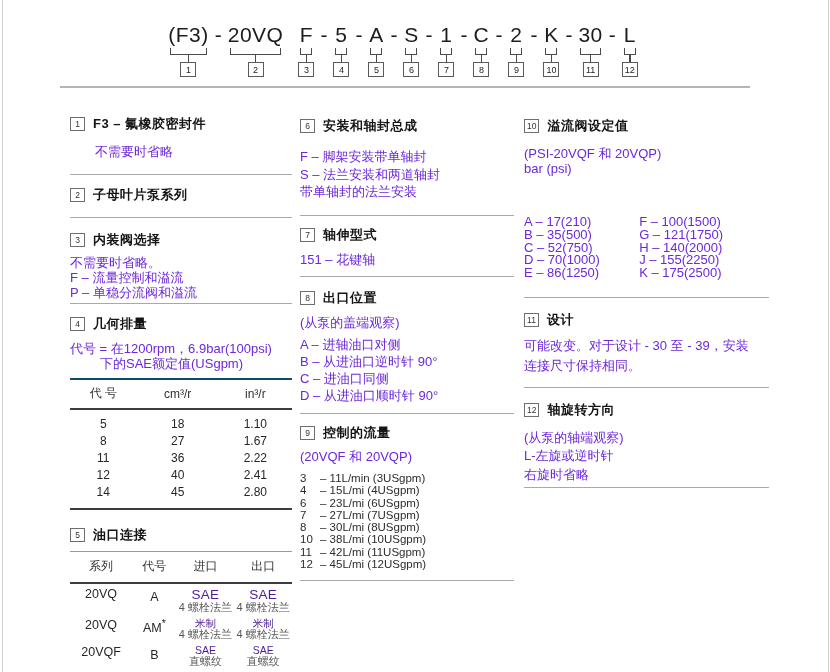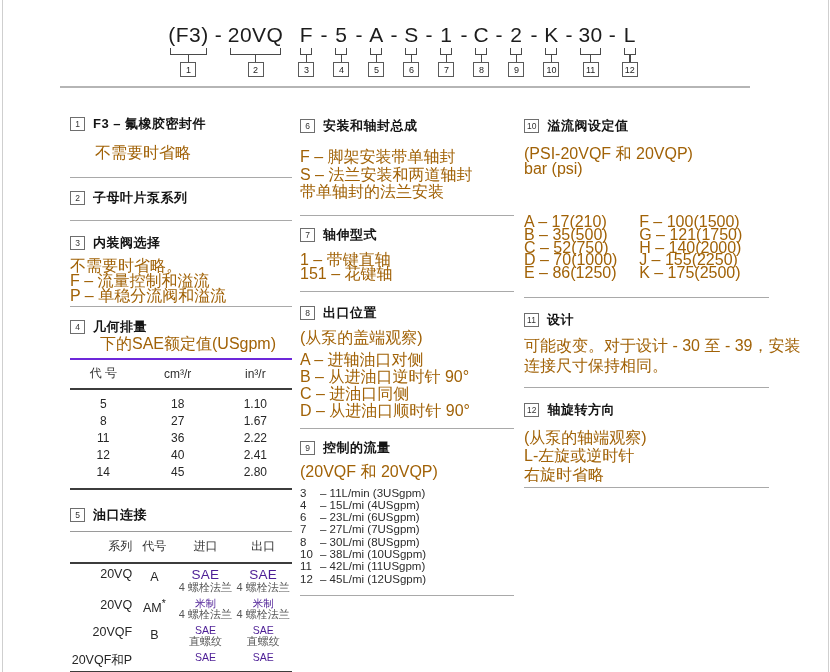--- a/index.html
+++ b/index.html
@@ -24,34 +24,34 @@
 
   
   .col { position:absolute; }
   .col-left  { left:70px;  top:106px; width:222px; }
   .col-mid   { left:300px; top:108px; width:214px; }
   .col-right { left:524px; top:108px; width:245px; }
 
   .sec-head { display:flex; align-items:center; gap:8px; }
   .sec-num { flex:none; min-width:15px; height:14px; box-sizing:border-box; padding:0 2px; border:1px solid #6e6e6e; display:flex; align-items:center; justify-content:center; font-size:8.5px; color:#333; background:#fff; }
   .sec-title { font-size:13px; font-weight:bold; color:#141414; letter-spacing:0.5px; white-space:nowrap; }
-  .line { font-size:16px; color:#a16207; white-space:nowrap; }
+  .line { font-size:13px; color:#6d28d9; white-space:nowrap; }
   .hr { height:0; border:none; border-top:1px solid #a9a9a9; }
 
   
   .t4 { width:100%; border-collapse:collapse; margin-top:7px; border-bottom:2px solid #3c3c3c; }
-  .t4 th { font-weight:normal; font-size:12px; color:#303030; border-top:2px solid #6d28d9; border-bottom:2px solid #3c3c3c; padding:5px 0 6px; text-align:center; }
+  .t4 th { font-weight:normal; font-size:12px; color:#303030; border-top:2px solid #0c4a6e; border-bottom:2px solid #3c3c3c; padding:5px 0 6px; text-align:center; }
   .t4 td { font-size:12px; color:#262626; text-align:center; padding:1.5px 0; }
   .t4 tr.first td { padding-top:7px; }
   .t4 tr.last td  { padding-bottom:9px; }
 
   
   .t5 { width:100%; border-collapse:collapse; margin-top:7px; border-bottom:2px solid #3c3c3c; }
   .t5 th { font-weight:normal; font-size:12px; color:#303030; border-top:1px solid #9a9a9a; border-bottom:2px solid #3c3c3c; padding:6px 0 7px; text-align:center; }
-  .t5 th.l, .t5 td.l { text-align:right; }
+  .t5 th.l, .t5 td.l { text-align:center; }
   .t5 td { text-align:center; vertical-align:top; padding:3px 0 2px; font-size:12.5px; color:#262626; }
   .p1 { font-size:10.5px; color:#4c1d95; line-height:11.5px; white-space:nowrap; }
   .p2 { font-size:11px;  color:#565656; line-height:10.5px; white-space:nowrap; }
   .row-a .p1 { font-size:13.5px; line-height:15px; letter-spacing:0.3px; }
 
   
   .flow-item { display:flex; font-size:11.5px; line-height:12.3px; color:#2c2c2c; }
   .flow-n { flex:none; width:20px; }
 
   
@@ -175,20 +175,21 @@
     <div class="line" style="line-height:15px">不需要时省略。</div>
     <div class="line" style="line-height:15px">F – 流量控制和溢流</div>
     <div class="line" style="line-height:15px">P – 单稳分流阀和溢流</div>
   </div>
   <div class="hr" style="margin-top:3px"></div>
 
   <div class="sec-head" style="margin-top:11px">
     <span class="sec-num">4</span>
     <span class="sec-title">几何排量</span>
   </div>
+  <div class="line" style="margin-top:8px; line-height:15px">代号 = 在1200rpm，6.9bar(100psi)</div>
   <div class="line" style="padding-left:30px; line-height:15px">下的SAE额定值(USgpm)</div>
   <table class="t4">
     <thead>
       <tr>
         <th style="width:30%">代 号</th>
         <th style="width:37%">cm³/r</th>
         <th style="width:33%">in³/r</th>
       </tr>
     </thead>
     <tbody>
@@ -297,21 +298,20 @@
     <div class="line" style="line-height:17.5px">S – 法兰安装和两道轴封</div>
     <div class="line" style="line-height:17.5px">带单轴封的法兰安装</div>
   </div>
   <div class="hr" style="margin-top:14px"></div>
 
   <div class="sec-head" style="margin-top:10px">
     <span class="sec-num">7</span>
     <span class="sec-title">轴伸型式</span>
   </div>
   <div style="margin-top:9px">
-    <div class="line" style="line-height:14.5px">1 – 带键直轴</div>
     <div class="line" style="line-height:14.5px">151 – 花键轴</div>
   </div>
   <div class="hr" style="margin-top:9px"></div>
 
   <div class="sec-head" style="margin-top:12px">
     <span class="sec-num">8</span>
     <span class="sec-title">出口位置</span>
   </div>
   <div class="line" style="margin-top:9px; line-height:14px">(从泵的盖端观察)</div>
   <div style="margin-top:6px">

